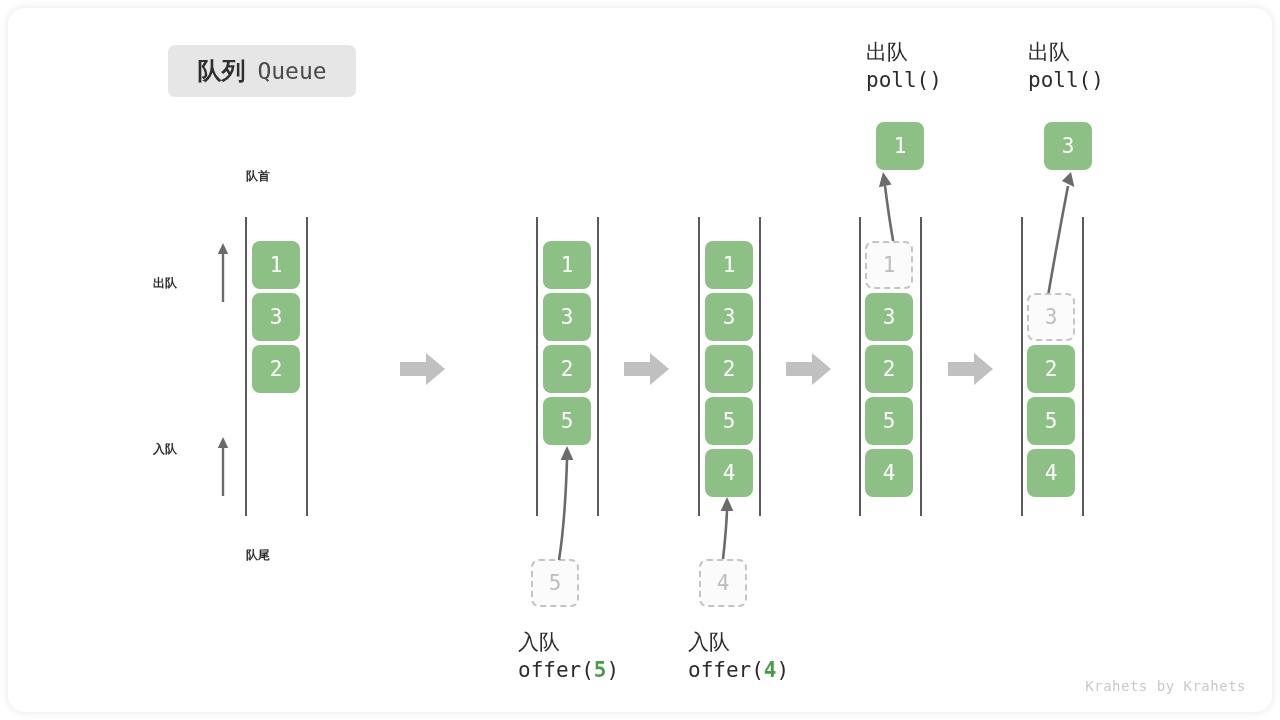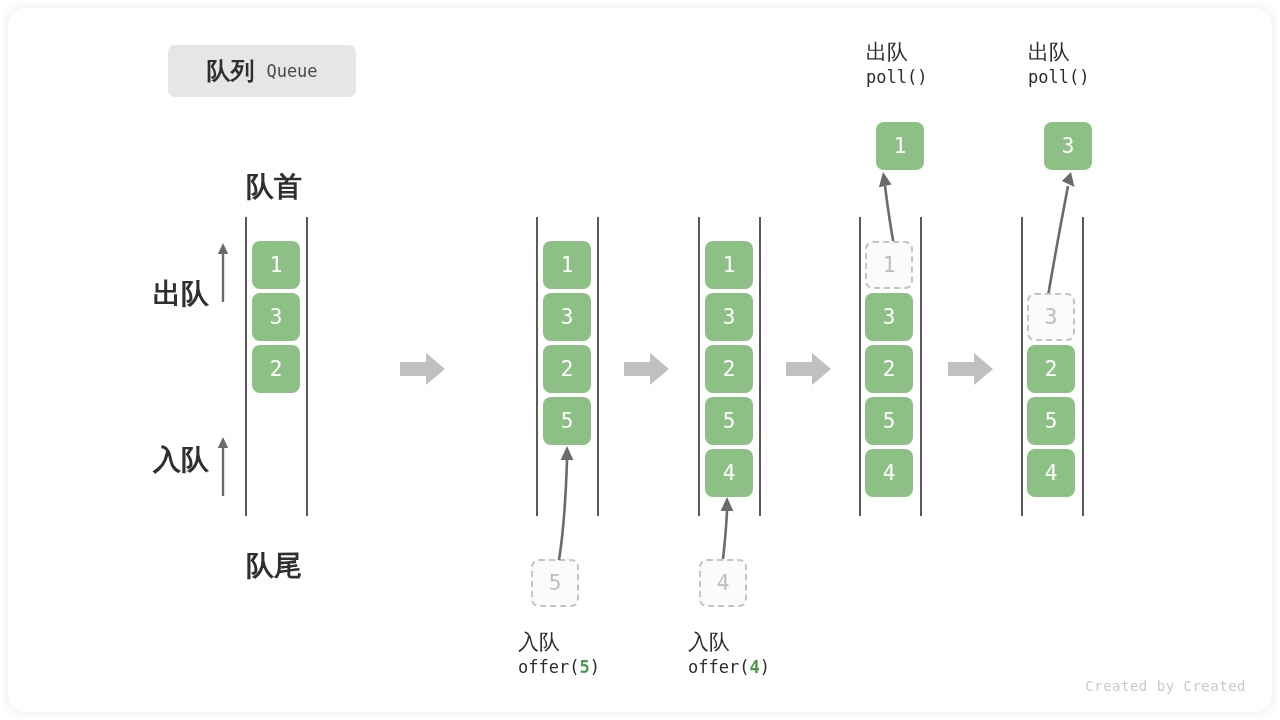--- a/index.html
+++ b/index.html
@@ -33,39 +33,39 @@
     background: #e6e6e6;
     border-radius: 7px;
     display: flex; align-items: center; justify-content: center;
     gap: 12px;
   }
   #title-badge .cn {
     font-size: 24px; font-weight: bold; color: #2f2f2f;
     font-family: "Liberation Sans", sans-serif;
   }
   #title-badge .en {
-    font-size: 17px; color: #4a4a4a;
+    font-size: 23px; color: #4a4a4a;
     font-family: "DejaVu Sans Mono", monospace;
   }
 
   
   .cn-label {
-    font-size: 28px; font-weight: bold; color: #2f2f2f;
+    font-size: 12px; font-weight: bold; color: #2f2f2f;
     font-family: "Liberation Sans", sans-serif;
     white-space: nowrap;
   }
   .op-label {
     font-size: 21px; color: #2b2b2b;
     font-family: "Liberation Sans", sans-serif;
     white-space: nowrap; line-height: 1.35;
     text-align: left;
   }
   .op-label .mono {
     font-family: "DejaVu Sans Mono", monospace;
-    font-size: 17px;
+    font-size: 21px;
   }
   .op-label .num { color: #4a9a4a; font-weight: bold; }
 
   
   .rail {
     width: 2px;
     background: #5a5a5a;
   }
 
   
@@ -209,15 +209,15 @@
     <path d="M53 4 L56.4 19 L43.9 13 Z" fill="#6b6b6b"></path>
   </svg>
 
   <div class="abs rail" style="left:1013px; top:209px; height:299px;"></div>
   <div class="abs rail" style="left:1074px; top:209px; height:299px;"></div>
   <div class="abs box ghost" style="left:1019px; top:285px;">3</div>
   <div class="abs box" style="left:1019px; top:337px;">2</div>
   <div class="abs box" style="left:1019px; top:389px;">5</div>
   <div class="abs box" style="left:1019px; top:441px;">4</div>
 
-  <div id="watermark" class="abs">Created by Created</div>
+  <div id="watermark" class="abs">Krahets by Krahets</div>
 
 </div>
 
 </body></html>

